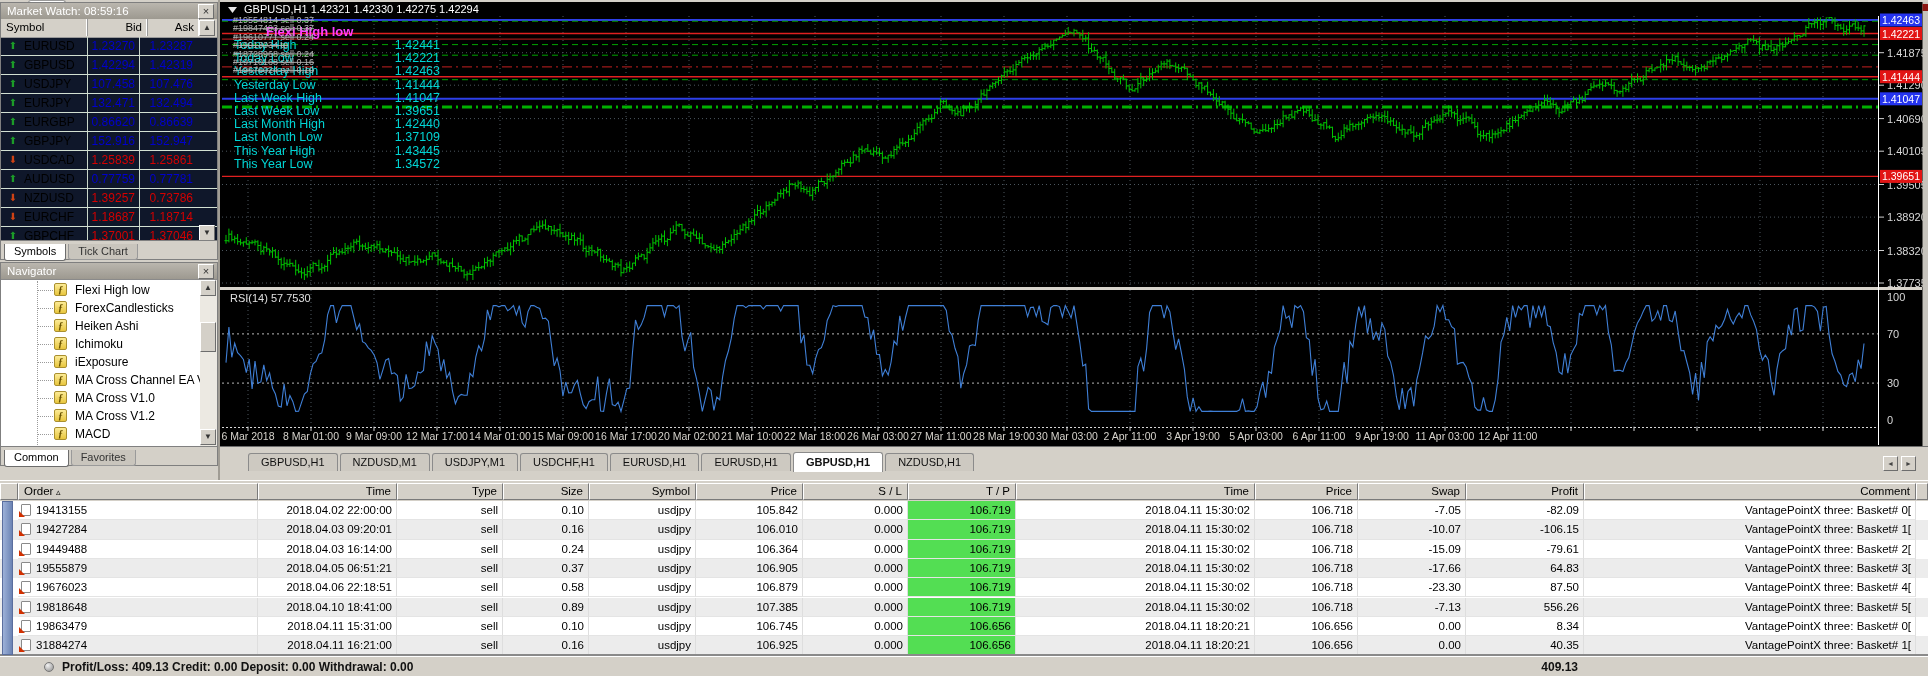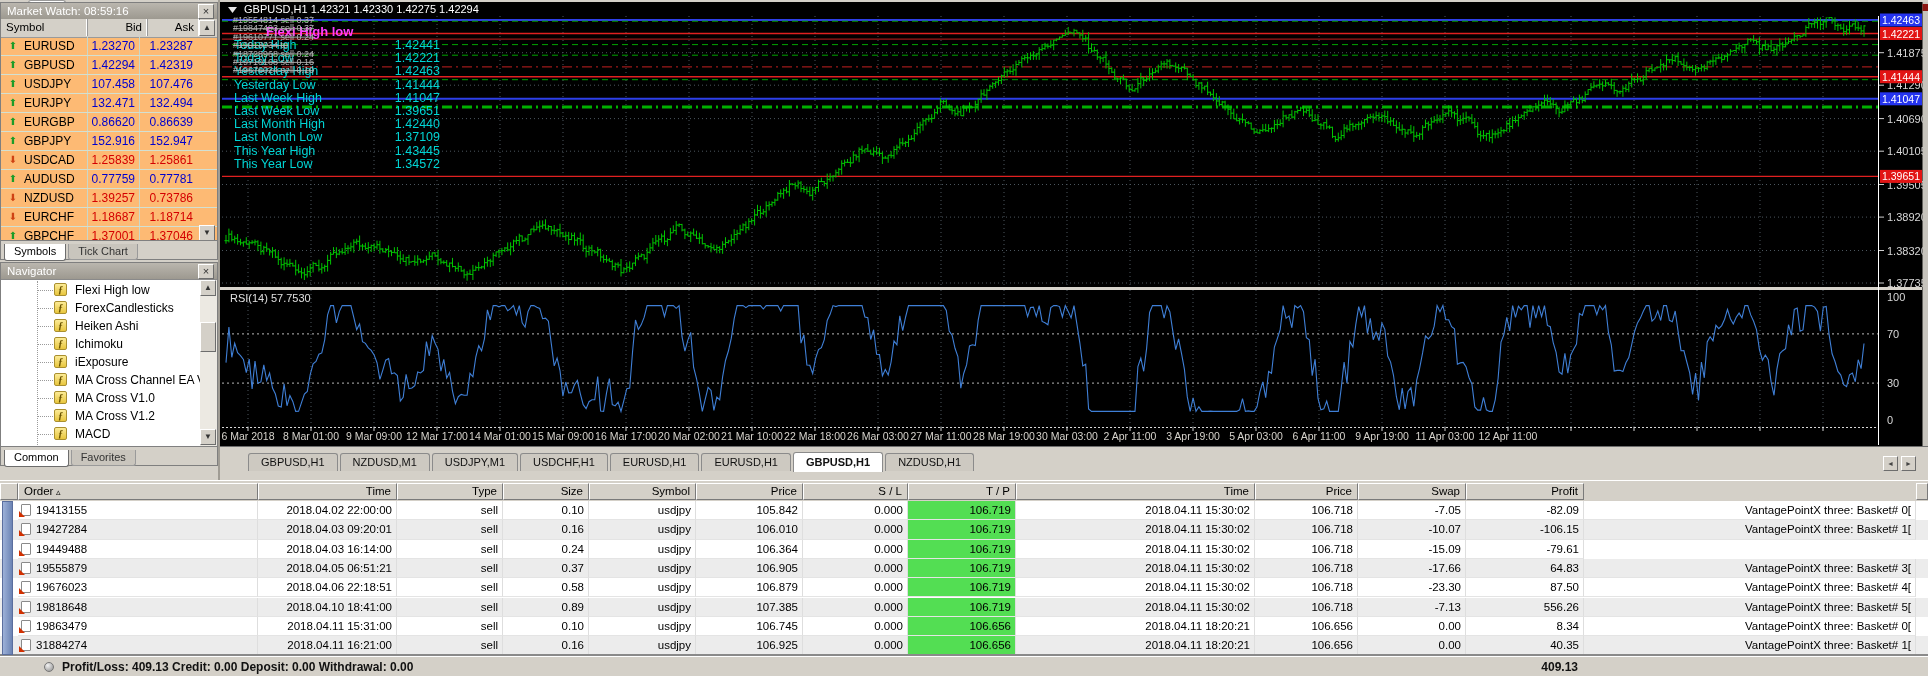--- a/index.html
+++ b/index.html
@@ -5,21 +5,21 @@
   html,body{margin:0;padding:0;background:#8f8f8f;}
   #screen{position:relative;width:1928px;height:676px;background:#d4d0c8;overflow:hidden;
           font-family:"Liberation Sans",sans-serif;-webkit-font-smoothing:none;}
   .panel{position:absolute;background:#fff;border:1px solid #7f7f7f;box-sizing:border-box;}
   .panel-title{position:absolute;top:0;left:0;right:0;height:16px;line-height:16px;
       background:linear-gradient(#bab6ae,#9d9990);color:#fff;font-size:11.5px;padding-left:6px;
       border-bottom:1px solid #8a8a8a;}
   .panel-close{position:absolute;right:3px;top:1px;width:14px;height:13px;line-height:12px;text-align:center;
       font-size:11px;color:#333;background:#d4d0c8;border:1px solid;border-color:#fff #6d6d6d #6d6d6d #fff;}
   
-  #market-watch{left:0;top:2px;width:218px;height:258px;background:#fdba74;}
+  #market-watch{left:0;top:2px;width:218px;height:258px;background:#0f172a;}
   .mw-header{position:absolute;top:16px;left:0;right:0;height:18px;background:#d4d0c8;border-bottom:1px solid #9a9a9a;}
   .mw-hcell{position:absolute;top:0;height:17px;line-height:17px;font-size:11.5px;color:#000;
       border-right:1px solid #9a9a9a;box-shadow:inset -1px 0 0 #fff;box-sizing:border-box;padding:0 5px;}
   #mw-rows{position:absolute;top:34px;left:0;right:0;height:206px;overflow:hidden;
       background-image:linear-gradient(90deg,transparent 86px,#c9d7c9 86px,#c9d7c9 87px,transparent 87px,transparent 138px,#c9d7c9 138px,#c9d7c9 139px,transparent 139px);}
   .mw-row{position:relative;height:19px;border-bottom:1px solid #d2e0d2;box-sizing:border-box;}
   .mw-arrow{position:absolute;left:4px;top:0;width:16px;line-height:18px;font-size:10px;text-align:center;}
   .mw-arrow.up{color:#1c9c28;}
   .mw-arrow.down{color:#cf4214;}
   .mw-sym{position:absolute;left:23px;top:0;line-height:18px;font-size:12px;color:#000;}
@@ -408,20 +408,21 @@
         <span class="term-hcell num" style="left: 397px; width: 106px;">Type</span>
         <span class="term-hcell num" style="left: 503px; width: 86px;">Size</span>
         <span class="term-hcell num" style="left: 589px; width: 107px;">Symbol</span>
         <span class="term-hcell num" style="left: 696px; width: 107px;">Price</span>
         <span class="term-hcell num" style="left: 803px; width: 105px;">S / L</span>
         <span class="term-hcell num" style="left: 908px; width: 108px;">T / P</span>
         <span class="term-hcell num" style="left: 1016px; width: 239px;">Time</span>
         <span class="term-hcell num" style="left: 1255px; width: 103px;">Price</span>
         <span class="term-hcell num" style="left: 1358px; width: 108px;">Swap</span>
         <span class="term-hcell num" style="left: 1466px; width: 118px;">Profit</span>
+        <span class="term-hcell num" style="left: 1584px; width: 332px;">Comment</span>
         <span class="term-hcell" style="left: 1916px; width: 12px;"></span>
       </div>
     <div id="term-rows">
         <div class="term-row odd" style="top: 0px;">
           <span class="doc-icon"></span>
           <span class="term-cell" style="left: 18px; width: 240px; padding-left: 18px;">19413155</span>
           <span class="term-cell num" style="left: 258px; width: 139px;">2018.04.02 22:00:00</span>
           <span class="term-cell num" style="left: 397px; width: 106px;">sell</span>
           <span class="term-cell num" style="left: 503px; width: 86px;">0.10</span>
           <span class="term-cell num" style="left: 589px; width: 107px;">usdjpy</span>
@@ -457,20 +458,21 @@
           <span class="term-cell num" style="left: 397px; width: 106px;">sell</span>
           <span class="term-cell num" style="left: 503px; width: 86px;">0.24</span>
           <span class="term-cell num" style="left: 589px; width: 107px;">usdjpy</span>
           <span class="term-cell num" style="left: 696px; width: 107px;">106.364</span>
           <span class="term-cell num" style="left: 803px; width: 105px;">0.000</span>
           <span class="term-cell num tp-cell" style="left: 908px; width: 108px;">106.719</span>
           <span class="term-cell num" style="left: 1016px; width: 239px;">2018.04.11 15:30:02</span>
           <span class="term-cell num" style="left: 1255px; width: 103px;">106.718</span>
           <span class="term-cell num" style="left: 1358px; width: 108px;">-15.09</span>
           <span class="term-cell num" style="left: 1466px; width: 118px;">-79.61</span>
+          <span class="term-cell num" style="left: 1584px; width: 332px;">VantagePointX three: Basket# 2[</span>
         </div>
         <div class="term-row even" style="top: 57.9px;">
           <span class="doc-icon"></span>
           <span class="term-cell" style="left: 18px; width: 240px; padding-left: 18px;">19555879</span>
           <span class="term-cell num" style="left: 258px; width: 139px;">2018.04.05 06:51:21</span>
           <span class="term-cell num" style="left: 397px; width: 106px;">sell</span>
           <span class="term-cell num" style="left: 503px; width: 86px;">0.37</span>
           <span class="term-cell num" style="left: 589px; width: 107px;">usdjpy</span>
           <span class="term-cell num" style="left: 696px; width: 107px;">106.905</span>
           <span class="term-cell num" style="left: 803px; width: 105px;">0.000</span>

